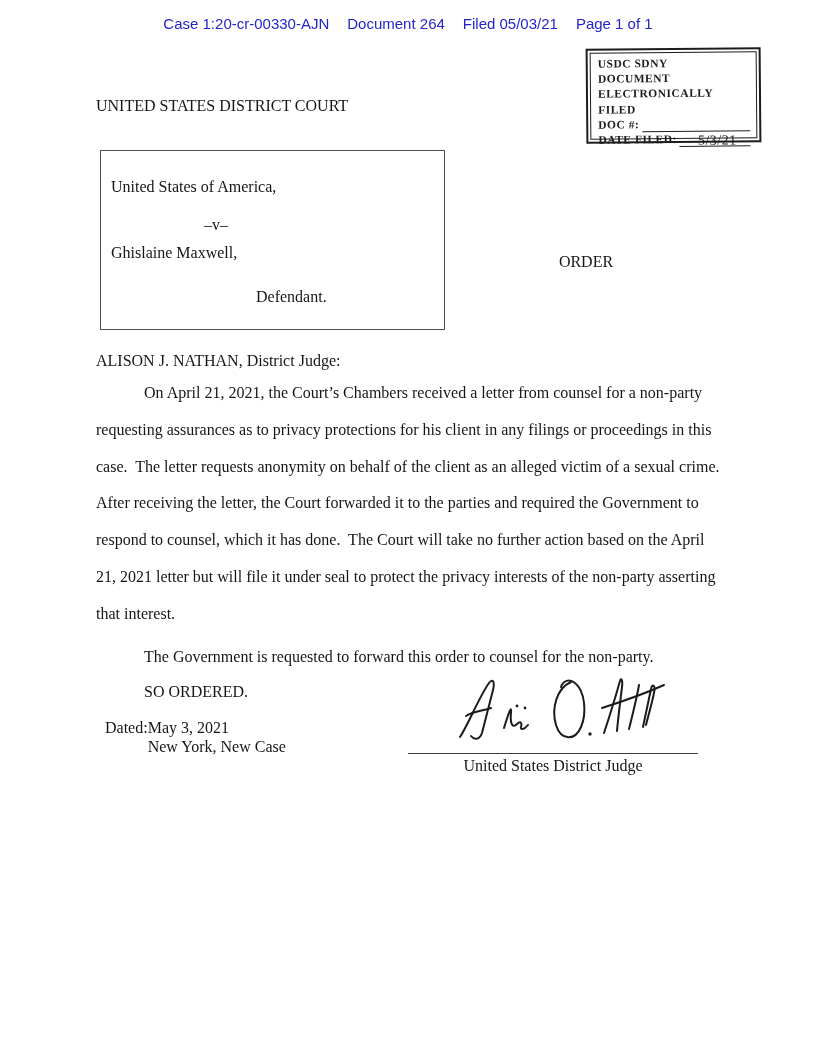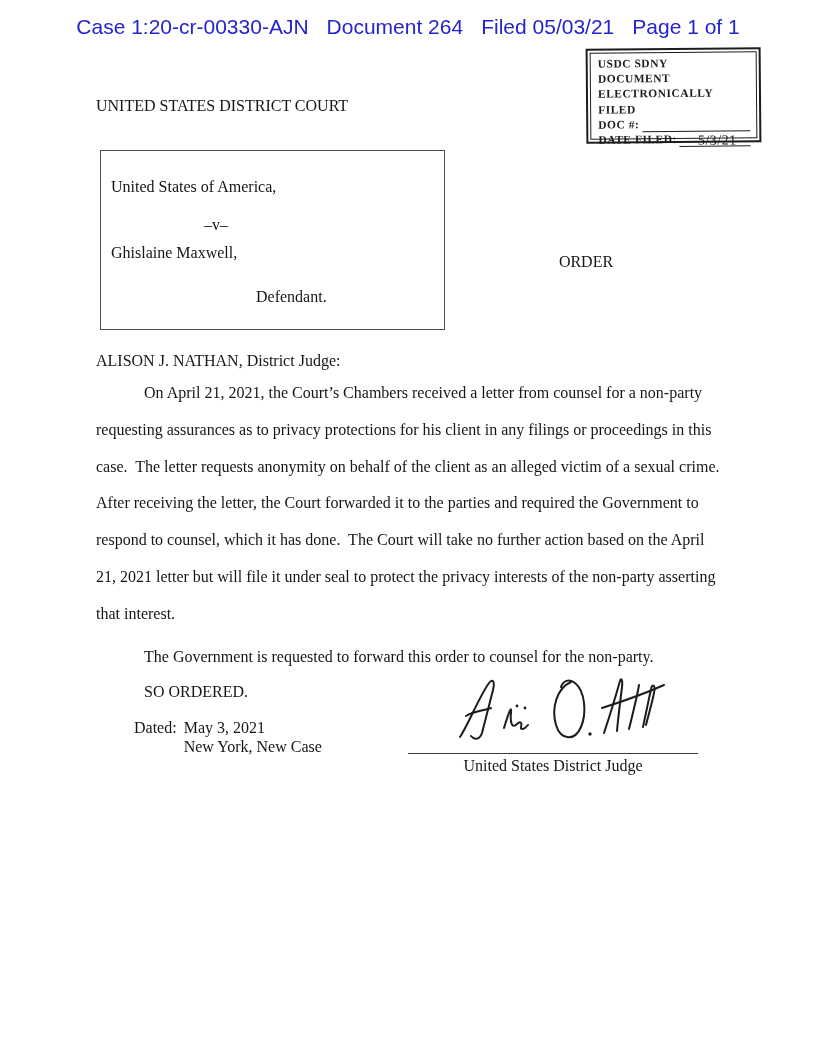--- a/index.html
+++ b/index.html
@@ -15,21 +15,21 @@
   }
 
   
   .pdf-header {
     position: absolute;
     top: 15px; left: 0; right: 0;
     display: flex;
     justify-content: center;
     gap: 18px;
     font-family: "Liberation Sans", sans-serif;
-    font-size: 21px;
+    font-size: 15px;
     color: #2424cc;
     white-space: pre;
   }
 
   
   .stamp {
     position: absolute;
     left: 586px; top: 48px;
     width: 175px; height: 95px;
     border: 2.5px solid #1c1c1c;
@@ -124,24 +124,22 @@
     left: 96px; top: 683px;
     font-size: 16px;
     padding-left: 48px;
   }
 
   
   .dated {
     position: absolute;
     left: 105px; top: 719px;
     display: flex;
-    gap: 7px;
     font-size: 16px;
     line-height: 18.5px;
-    margin-left: 29px;
   }
 
   
   .signature-svg {
     position: absolute;
     left: 452px; top: 673px;
     width: 216px; height: 74px;
   }
   .sig-block {
     position: absolute;

